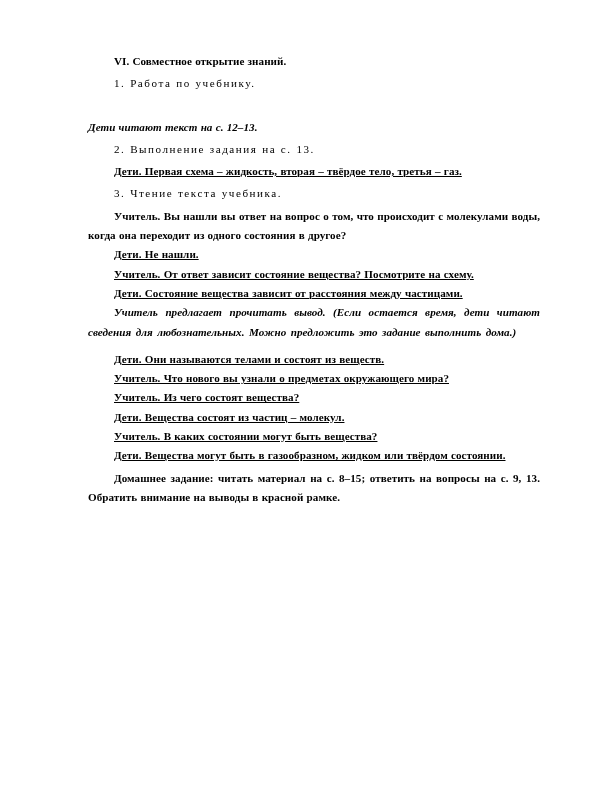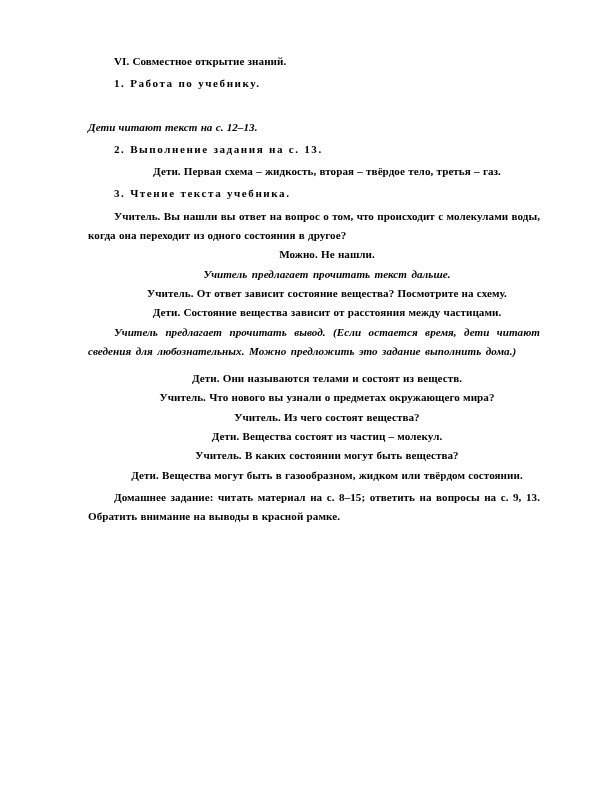--- a/index.html
+++ b/index.html
@@ -39,41 +39,42 @@
     word-spacing: 0.4px;
   }
   
   p.section-head {
     text-indent: 26px;
     font-weight: bold;
   }
   
   p.spaced-head {
     text-indent: 26px;
-    font-weight: bold;
+    font-weight: normal;
     letter-spacing: 1.55px;
     text-align: left;
   }
   
   p.stage {
     font-style: italic;
     font-weight: bold;
     text-indent: 0;
     text-align: left;
     margin-top: 24px;
   }
   p.stage-indent {
     font-style: italic;
     font-weight: bold;
     text-indent: 26px;
     text-align: justify;
     word-spacing: 1.6px;
   }
   p.nojust {
-    text-align: center;
+    text-align: left;
+    text-decoration: underline;
   }
   .gap-xs { height: 3px; }
   .gap-s  { height: 5px; }
 </style>
 </head>
 <body>
 
 <div class="page">
   <div class="doc-body">
 
@@ -95,23 +96,22 @@
     <p class="line nojust">Дети. Первая схема – жидкость, вторая – твёрдое тело, третья – газ.</p>
 
     <div class="gap-xs"></div>
 
     <p class="line spaced-head">3. Чтение текста учебника.</p>
 
     <div class="gap-xs"></div>
 
     <p class="line">Учитель. Вы нашли вы ответ на вопрос о том, что происходит с молекулами воды, когда она переходит из одного состояния в другое?</p>
 
-    <p class="line nojust">Можно. Не нашли.</p>
+    <p class="line nojust">Дети. Не нашли.</p>
 
-    <p class="line stage-indent nojust">Учитель предлагает прочитать текст дальше.</p>
 
     <p class="line nojust">Учитель. От ответ зависит состояние вещества? Посмотрите на схему.</p>
 
     <p class="line nojust">Дети. Состояние вещества зависит от расстояния между частицами.</p>
 
     <p class="line stage-indent">Учитель предлагает прочитать вывод. (Если остается время, дети читают сведения для любознательных. Можно предложить это задание выполнить дома.)</p>
 
     <div class="gap-s"></div>
 
 

